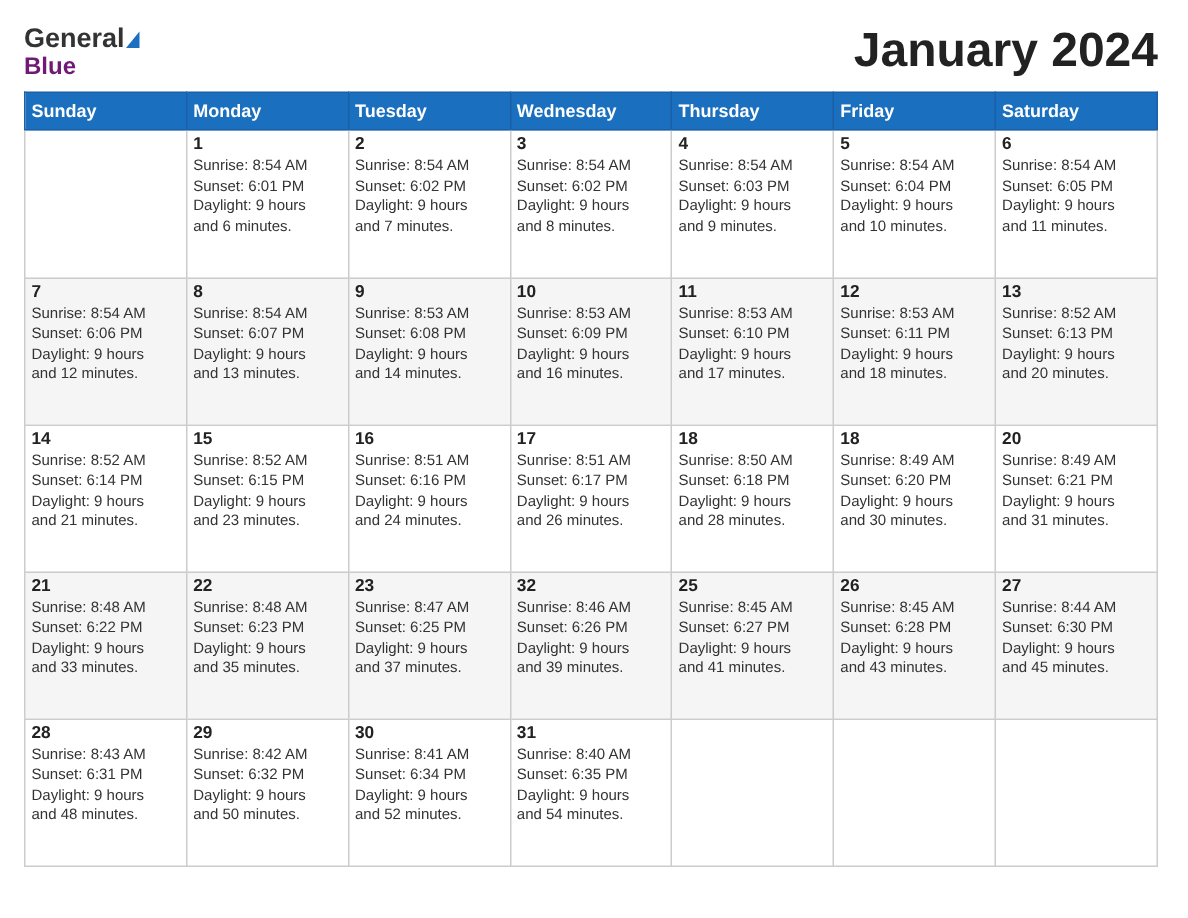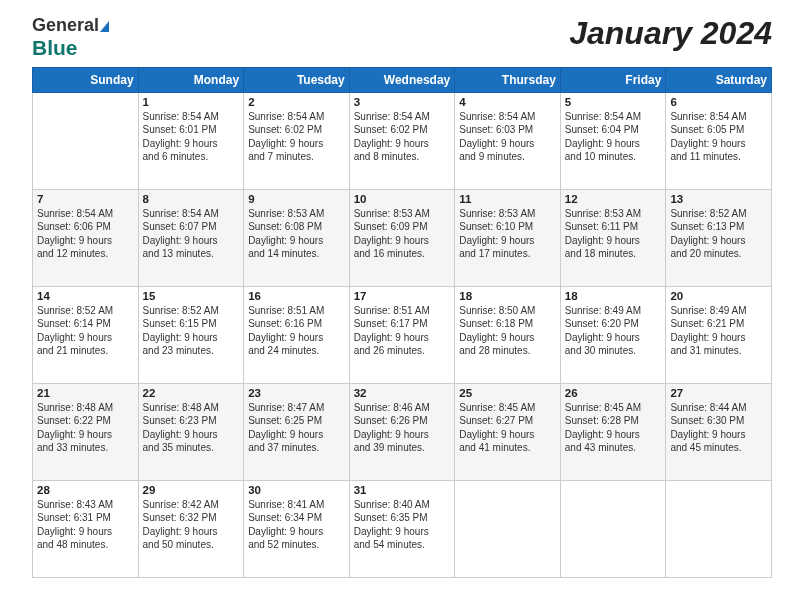--- a/index.html
+++ b/index.html
@@ -6,40 +6,39 @@
     body {
       width: 792px;
       height: 612px;
       font-family: Arial, sans-serif;
       background: #fff;
       overflow: hidden;
     }
     .page {
       width: 792px;
       height: 588px;
-      padding: 16px 20px 10px 32px;
+      padding: 16px 20px 10px 16px;
       display: flex;
       flex-direction: column;
     }
     .header {
       display: flex;
       justify-content: space-between;
       align-items: flex-start;
       margin-bottom: 8px;
     }
     .logo {
       display: flex;
       flex-direction: column;
       font-size: 18px;
       font-weight: bold;
       line-height: 1.1;
     }
     .title-block {
       text-align: center;
-      font-style: italic;
     }
     .title-block h1 {
       font-size: 32px;
       font-weight: bold;
       color: #222;
       line-height: 1.1;
     }
     .title-block h2 {
       font-size: 15px;
       font-weight: normal;
@@ -52,21 +51,21 @@
       width: 100%;
       table-layout: fixed;
     }
     .calendar thead tr th {
       background: #1a6fbe;
       color: #fff;
       font-size: 12px;
       font-weight: bold;
       padding: 5px 4px;
       border: 1px solid #1a5fa8;
-      text-align: right;
+      text-align: left;
     }
     .calendar tbody tr td {
       border: 1px solid #ccc;
       vertical-align: top;
       padding: 3px 4px;
       font-size: 10.5px;
       color: #222;
       height: 88px;
     }
     .calendar tbody tr:nth-child(odd) td {
@@ -92,21 +91,21 @@
   </style>
 </head>
 <body>
 
 <div class="page">
   <div class="header">
     <div class="logo">
       <div>
         <span style="color:#333;font-size:18px;font-weight:bold;">General</span><span style="display:inline-block;width:0;height:0;border-left:9px solid transparent;border-bottom:11px solid #1a6fbe;margin-left:1px;vertical-align:middle;"></span>
       </div>
-      <div style="color:#0f766e;font-size:21px;font-weight:bold;">Blue</div>
+      <div style="color:#701a75;font-size:16px;font-weight:bold;">Blue</div>
     </div>
     <div class="title-block">
       <h1>January 2024</h1>
     </div>
   </div>
 
   <table class="calendar">
     <thead>
       <tr>
           <th>Sunday</th>

